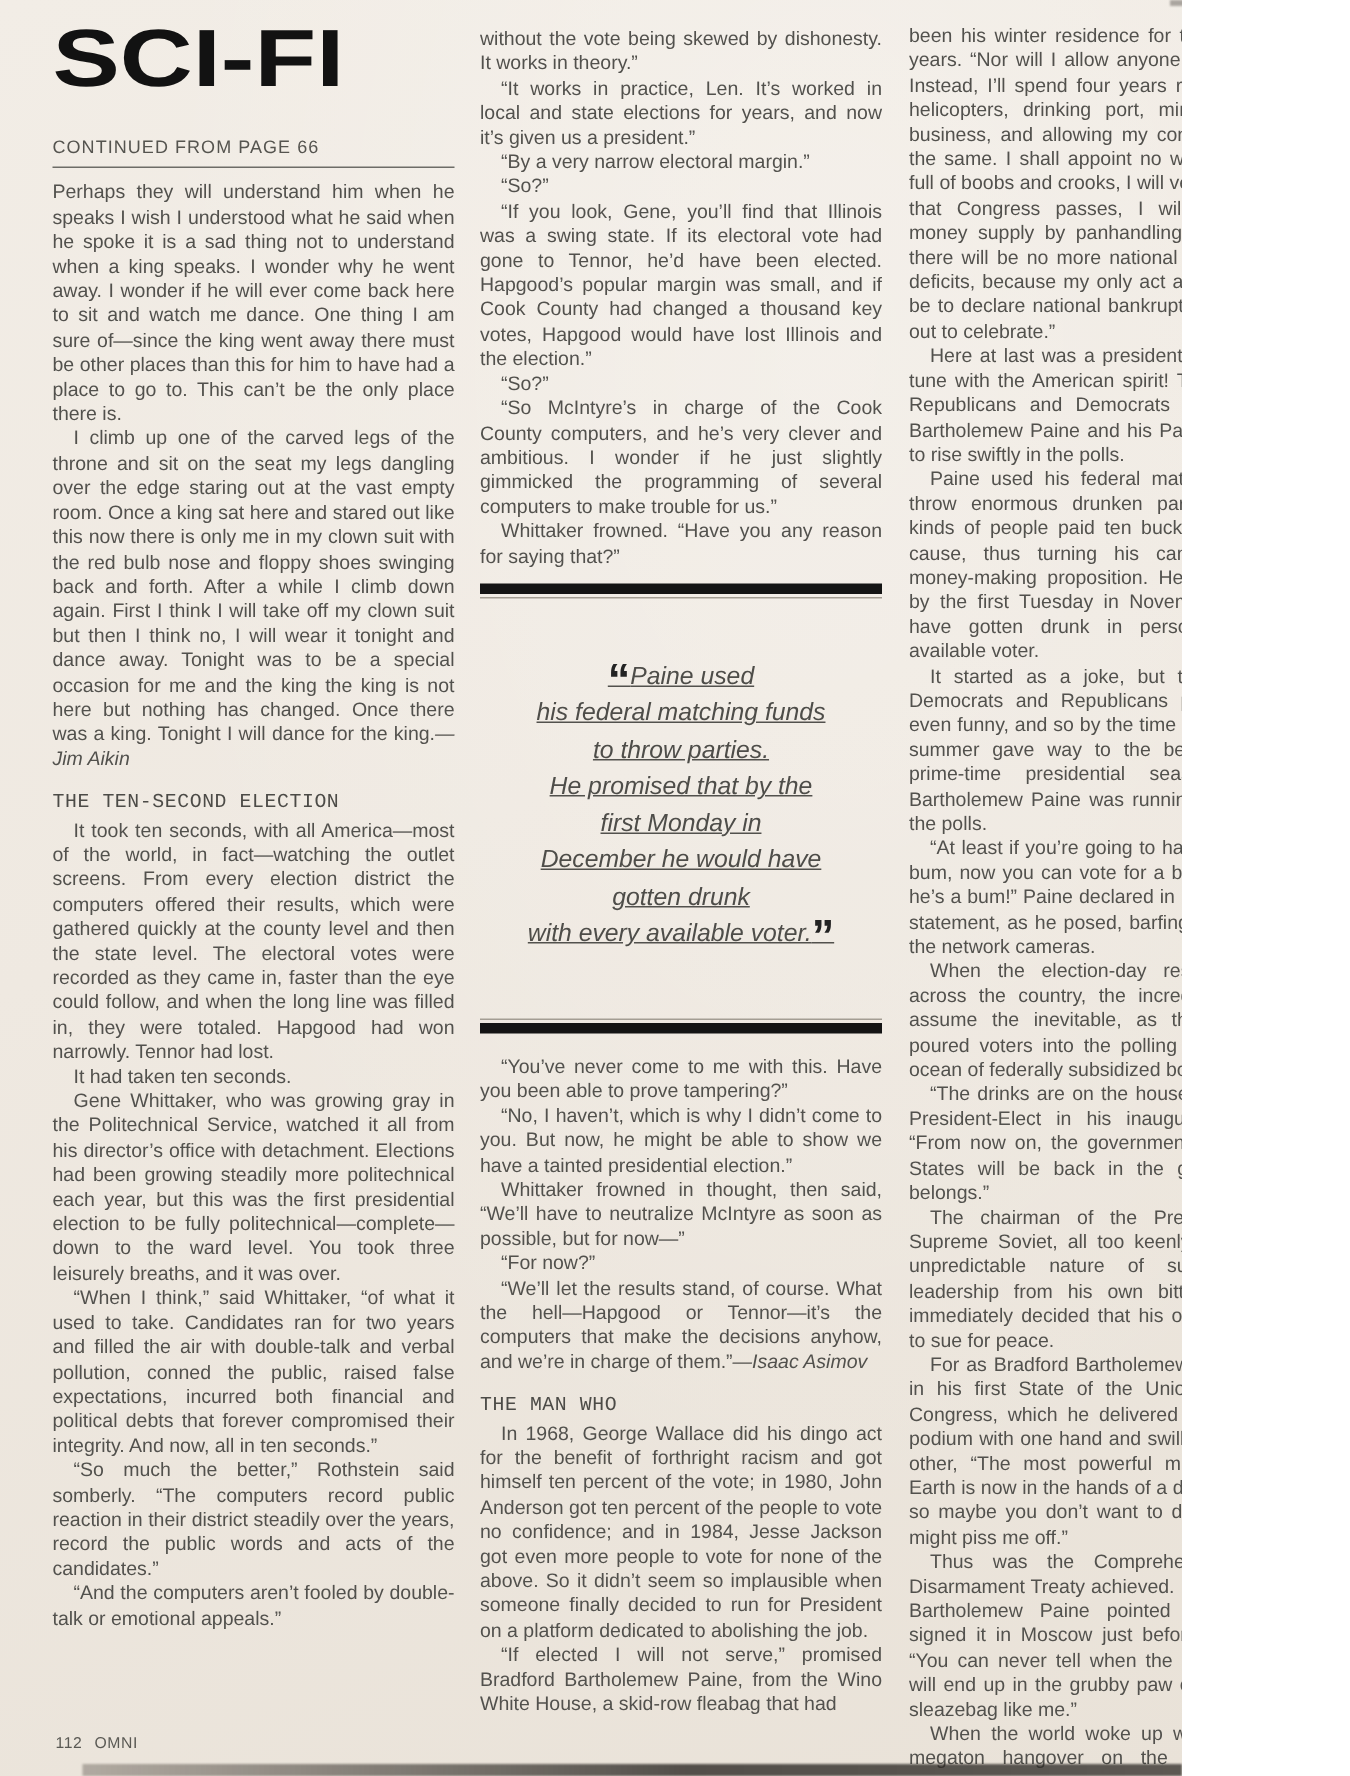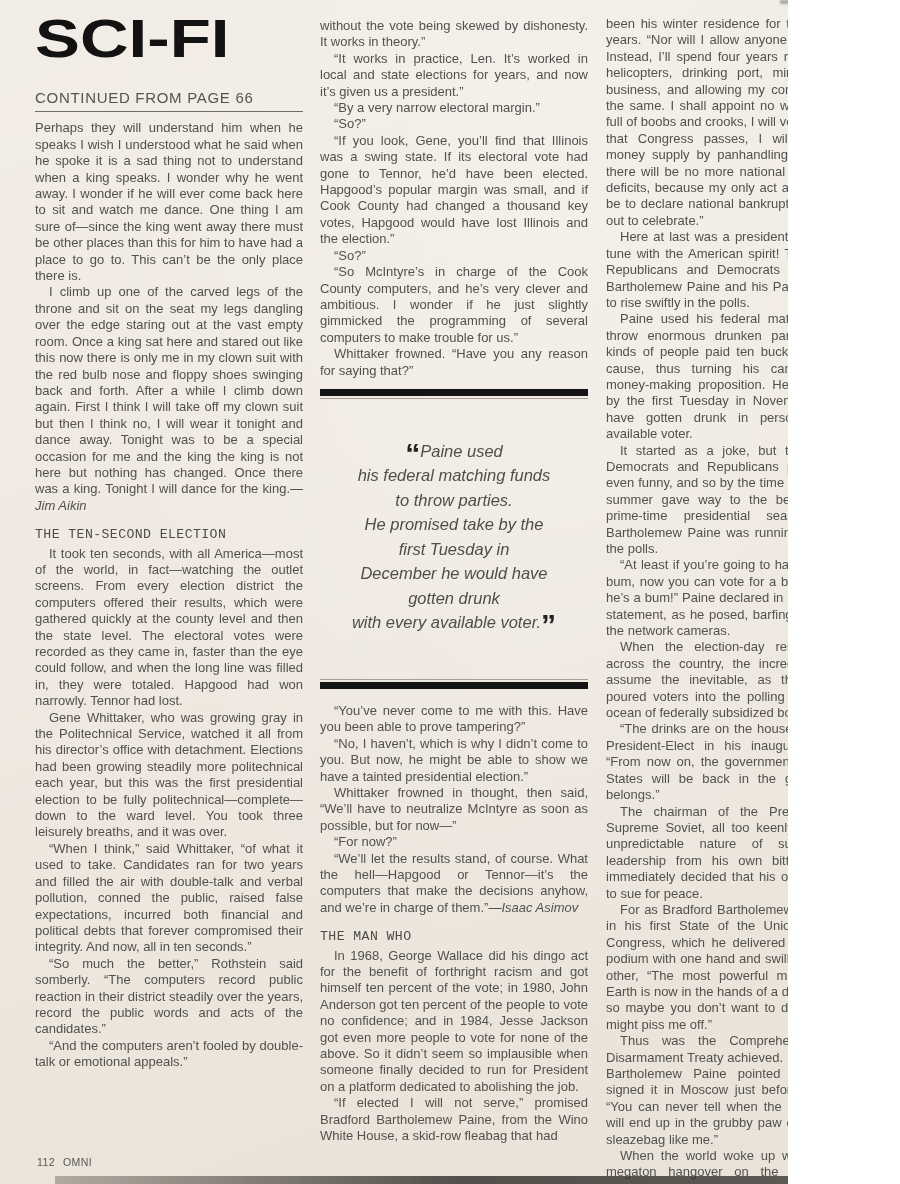--- a/index.html
+++ b/index.html
@@ -30,21 +30,21 @@
     font-size:66px;
     letter-spacing:0px;
     color:#121212;
     transform:scale(1.02,.82);
     transform-origin:left top;
     white-space:nowrap;
     height:56px;
     margin-top:10px;
   }
   .continued{
-    font-size:15px;
+    font-size:12px;
     letter-spacing:.7px;
     color:#55544f;
     margin-top:2px;
     margin-bottom:5px;
   }
   .header-rule{
     border:none;
     border-top:1.5px solid #6d6c67;
     margin:0 0 8px 0;
   }
@@ -68,20 +68,21 @@
     color:#161616;
     letter-spacing:-2px;
     vertical-align:-1px;
   }
 
   
   .pullquote{
     border-top:7px solid #141414;
     border-bottom:7px solid #141414;
     margin:10px 0 14px 0;
+    text-decoration:underline;
   }
   .pq-inner{
     border-top:1px solid #a39d93;
     border-bottom:1px solid #a39d93;
     margin:2px 0;
     padding:40px 4px 44px 4px;
     text-align:center;
     font-style:italic;
     font-size:16.5px;
     line-height:24.5px;
@@ -126,42 +127,43 @@
 <div class="page">
 
   <div class="col" id="col0">
     <div class="logo">SCI-FI</div>
     <div class="continued">CONTINUED FROM PAGE 66</div>
     <hr class="header-rule">
   <p class="para">Perhaps they will understand him when he speaks I wish I understood what he said when he spoke it is a sad thing not to understand when a king speaks. I wonder why he went away. I wonder if he will ever come back here to sit and watch me dance. One thing I am sure of—since the king went away there must be other places than this for him to have had a place to go to. This can’t be the only place there is.</p>
       <p class="para indent">I climb up one of the carved legs of the throne and sit on the seat my legs dangling over the edge staring out at the vast empty room. Once a king sat here and stared out like this now there is only me in my clown suit with the red bulb nose and floppy shoes swinging back and forth. After a while I climb down again. First I think I will take off my clown suit but then I think no, I will wear it tonight and dance away. Tonight was to be a special occasion for me and the king the king is not here but nothing has changed. Once there was a king. Tonight I will dance for the king.<span class="byline">—Jim Aikin</span></p>
       <div class="sec-heading">THE TEN-SECOND ELECTION</div>
       <p class="para indent">It took ten seconds, with all America—most of the world, in fact—watching the outlet screens. From every election district the computers offered their results, which were gathered quickly at the county level and then the state level. The electoral votes were recorded as they came in, faster than the eye could follow, and when the long line was filled in, they were totaled. Hapgood had won narrowly. Tennor had lost.</p>
+      <p class="para indent">It had taken ten seconds.</p>
       <p class="para indent">Gene Whittaker, who was growing gray in the Politechnical Service, watched it all from his director’s office with detachment. Elections had been growing steadily more politechnical each year, but this was the first presidential election to be fully politechnical—complete—down to the ward level. You took three leisurely breaths, and it was over.</p>
       <p class="para indent">“When I think,” said Whittaker, “of what it used to take. Candidates ran for two years and filled the air with double-talk and verbal pollution, conned the public, raised false expectations, incurred both financial and political debts that forever compromised their integrity. And now, all in ten seconds.”</p>
       <p class="para indent">“So much the better,” Rothstein said somberly. “The computers record public reaction in their district steadily over the years, record the public words and acts of the candidates.”</p>
       <p class="para indent">“And the computers aren’t fooled by double-talk or emotional appeals.”</p>
     </div>
 
   <div class="col" id="col1">
       <p class="para">without the vote being skewed by dishonesty. It works in theory.”</p>
       <p class="para indent">“It works in practice, Len. It’s worked in local and state elections for years, and now it’s given us a president.”</p>
       <p class="para indent">“By a very narrow electoral margin.”</p>
       <p class="para indent">“So?”</p>
       <p class="para indent">“If you look, Gene, you’ll find that Illinois was a swing state. If its electoral vote had gone to Tennor, he’d have been elected. Hapgood’s popular margin was small, and if Cook County had changed a thousand key votes, Hapgood would have lost Illinois and the election.”</p>
       <p class="para indent">“So?”</p>
       <p class="para indent">“So McIntyre’s in charge of the Cook County computers, and he’s very clever and ambitious. I wonder if he just slightly gimmicked the programming of several computers to make trouble for us.”</p>
       <p class="para indent">Whittaker frowned. “Have you any reason for saying that?”</p>
       <div class="pullquote">
         <div class="pq-inner">
           <div class="pq-line"><span class="pq-mark">“</span>Paine used</div>
           <div class="pq-line">his federal matching funds</div>
           <div class="pq-line">to throw parties.</div>
-          <div class="pq-line">He promised take by the</div>
-          <div class="pq-line">first Tuesday in</div>
+          <div class="pq-line">He promised that by the</div>
+          <div class="pq-line">first Monday in</div>
           <div class="pq-line">December he would have</div>
           <div class="pq-line">gotten drunk</div>
           <div class="pq-line">with every available voter.<span class="pq-mark">”</span></div>
         </div>
       </div>
       <p class="para indent">“You’ve never come to me with this. Have you been able to prove tampering?”</p>
       <p class="para indent">“No, I haven’t, which is why I didn’t come to you. But now, he might be able to show we have a tainted presidential election.”</p>
       <p class="para indent">Whittaker frowned in thought, then said, “We’ll have to neutralize McIntyre as soon as possible, but for now—”</p>
       <p class="para indent">“For now?”</p>
       <p class="para indent">“We’ll let the results stand, of course. What the hell—Hapgood or Tennor—it’s the computers that make the decisions anyhow, and we’re in charge of them.”<span class="byline">—Isaac Asimov</span></p>

